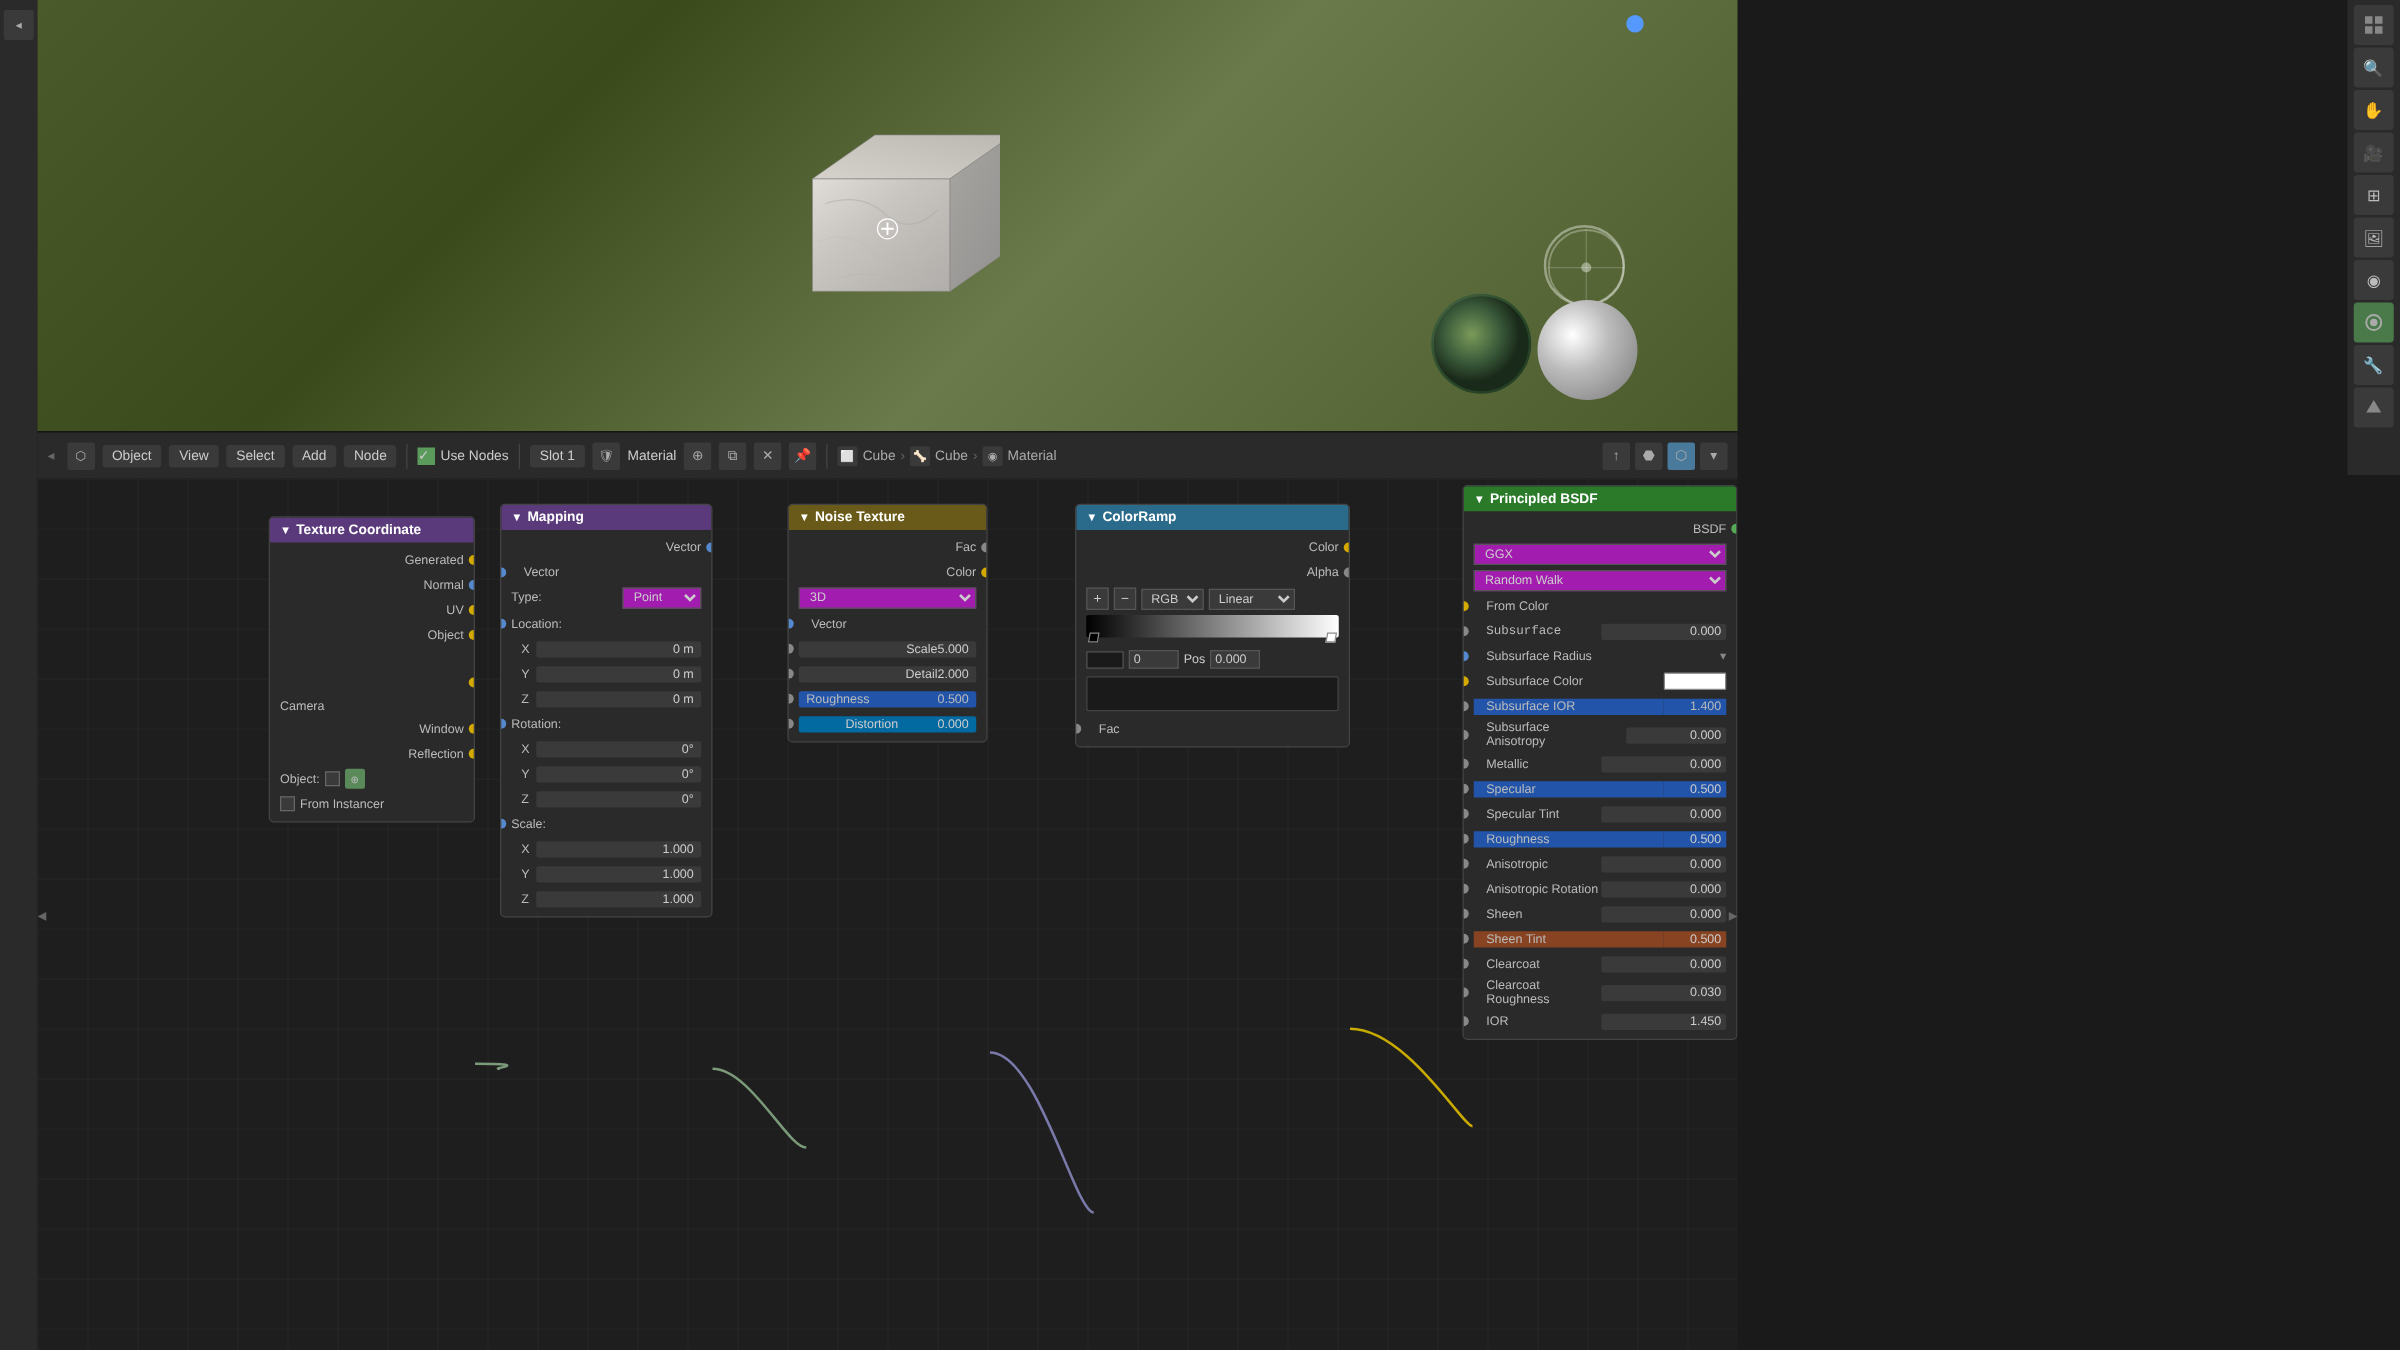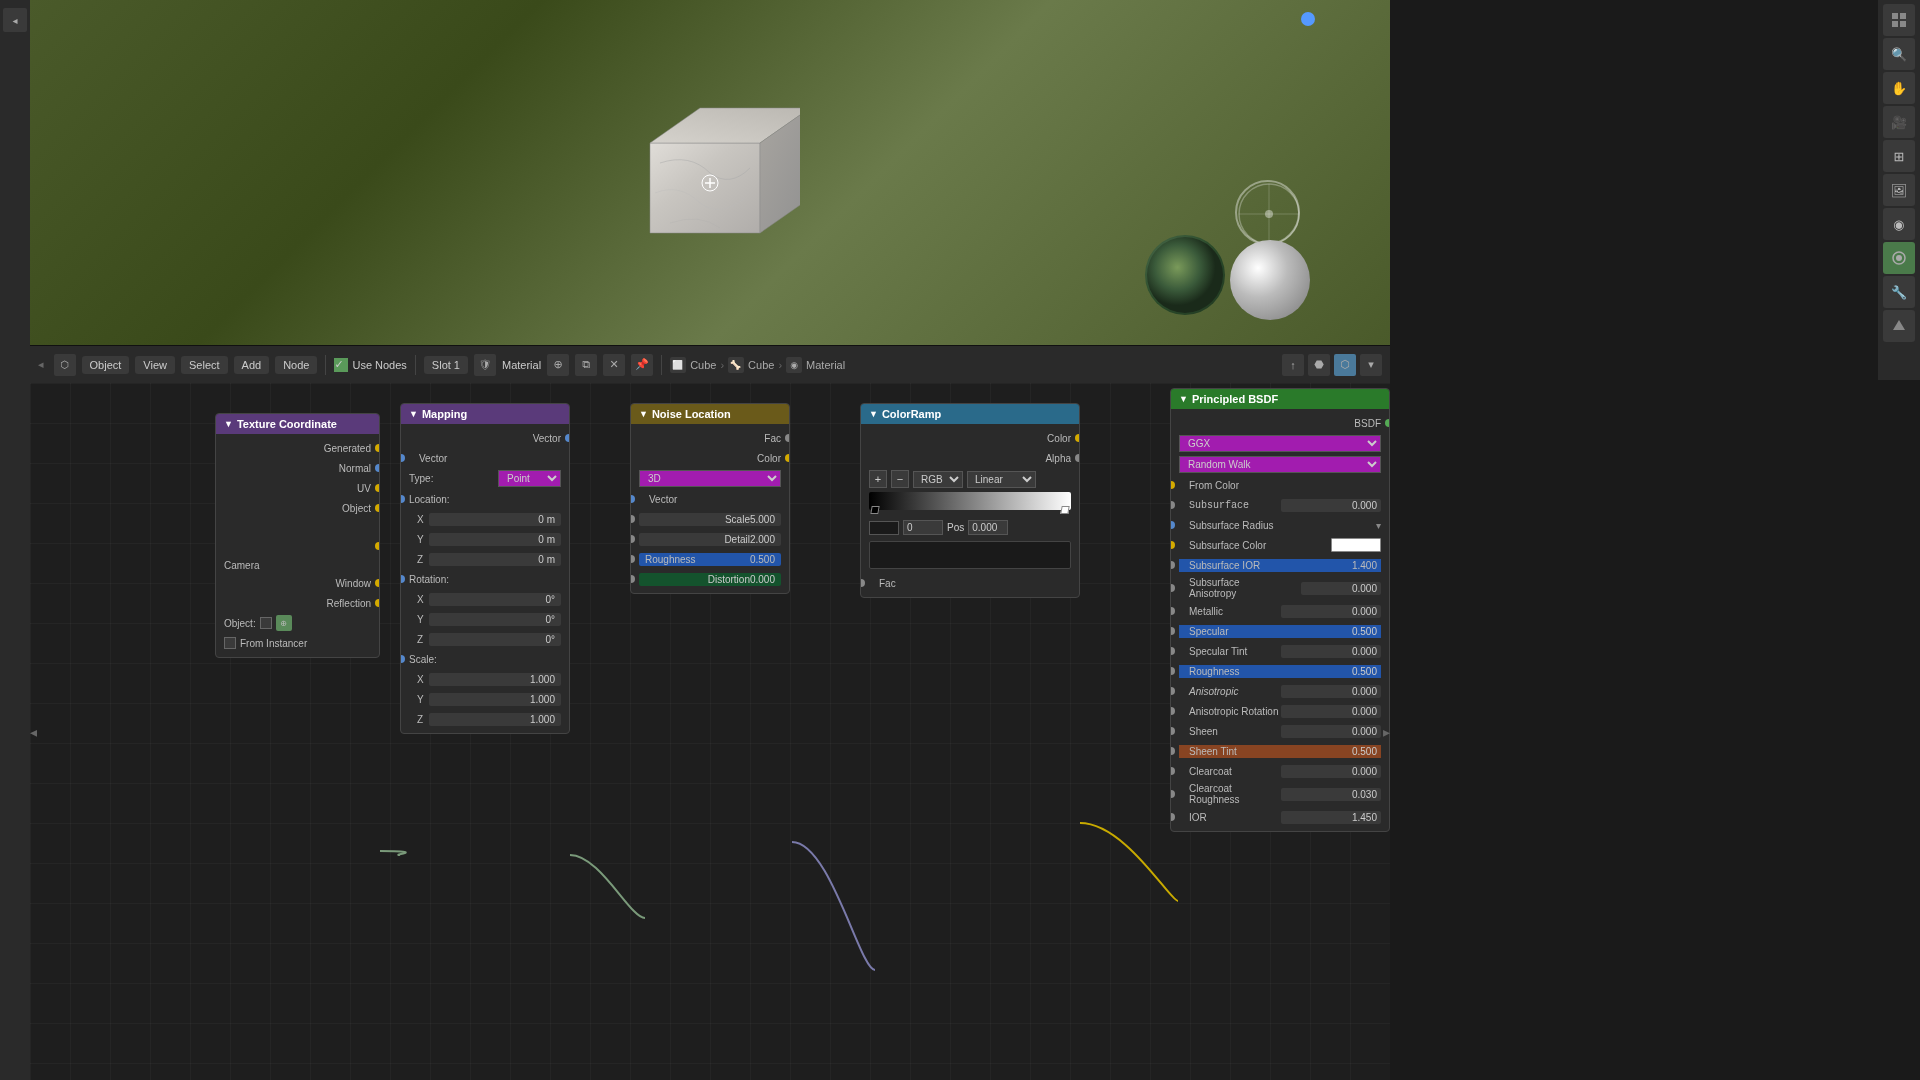--- a/index.html
+++ b/index.html
@@ -601,21 +601,21 @@
       <div class="node-row" style="padding-left:16px;">
         <span style="width:12px;">Z</span>
         <div class="field-value">1.000</div>
       </div>
     </div>
   </div>
 
   <div class="node" id="node-noise">
     <div class="node-header">
       <span class="collapse-arrow">▼</span>
-      <span>Noise Location</span>
+      <span>Noise Texture</span>
     </div>
     <div class="node-body">
 
       <div class="node-row" style="justify-content:flex-end;position:relative;">
         <span>Fac</span>
         <div class="socket socket-gray" style="right:-4px;top:50%;transform:translateY(-50%);position:absolute;"></div>
       </div>
       <div class="node-row" style="justify-content:flex-end;position:relative;">
         <span>Color</span>
         <div class="socket socket-yellow" style="right:-4px;top:50%;transform:translateY(-50%);position:absolute;"></div>
@@ -651,21 +651,21 @@
       <div class="node-row" style="position:relative;">
         <div class="socket socket-gray" style="left:-4px;top:50%;transform:translateY(-50%);position:absolute;"></div>
         <div style="background:#2255aa;padding:1px 6px;width:100%;border-radius:2px;display:flex;justify-content:space-between;">
           <span>Roughness</span>
           <span>0.500</span>
         </div>
       </div>
 
       <div class="node-row" style="position:relative;">
         <div class="socket socket-gray" style="left:-4px;top:50%;transform:translateY(-50%);position:absolute;"></div>
-        <div class="field-value" style="background:#14532d;padding:1px 6px;width:100%;">
+        <div class="field-value" style="background:#0369a1;padding:1px 6px;width:100%;text-align:center;">
           <span>Distortion</span>
           <span style="float:right;">0.000</span>
         </div>
       </div>
     </div>
   </div>
 
   <div class="node" id="node-colorramp">
     <div class="node-header">
       <span class="collapse-arrow">▼</span>
@@ -793,21 +793,21 @@
       </div>
 
       <div class="node-row" style="position:relative;">
         <div class="socket socket-gray" style="left:-4px;top:50%;transform:translateY(-50%);position:absolute;"></div>
         <span style="padding-left:10px;flex:1;background:#2255aa;padding:1px 10px;">Roughness</span>
         <div style="background:#2255aa;padding:1px 4px;width:50px;text-align:right;font-size:10px;color:#ccc;">0.500</div>
       </div>
 
       <div class="node-row" style="position:relative;">
         <div class="socket socket-gray" style="left:-4px;top:50%;transform:translateY(-50%);position:absolute;"></div>
-        <span style="padding-left:10px;flex:1;font-style:italic;">Anisotropic</span>
+        <span style="padding-left:10px;flex:1;">Anisotropic</span>
         <div class="field-value" style="background:#3a3a3a;padding:1px 4px;width:50px;text-align:right;">0.000</div>
       </div>
 
       <div class="node-row" style="position:relative;">
         <div class="socket socket-gray" style="left:-4px;top:50%;transform:translateY(-50%);position:absolute;"></div>
         <span style="padding-left:10px;flex:1;">Anisotropic Rotation</span>
         <div class="field-value" style="background:#3a3a3a;padding:1px 4px;width:50px;text-align:right;">0.000</div>
       </div>
 
       <div class="node-row" style="position:relative;">

